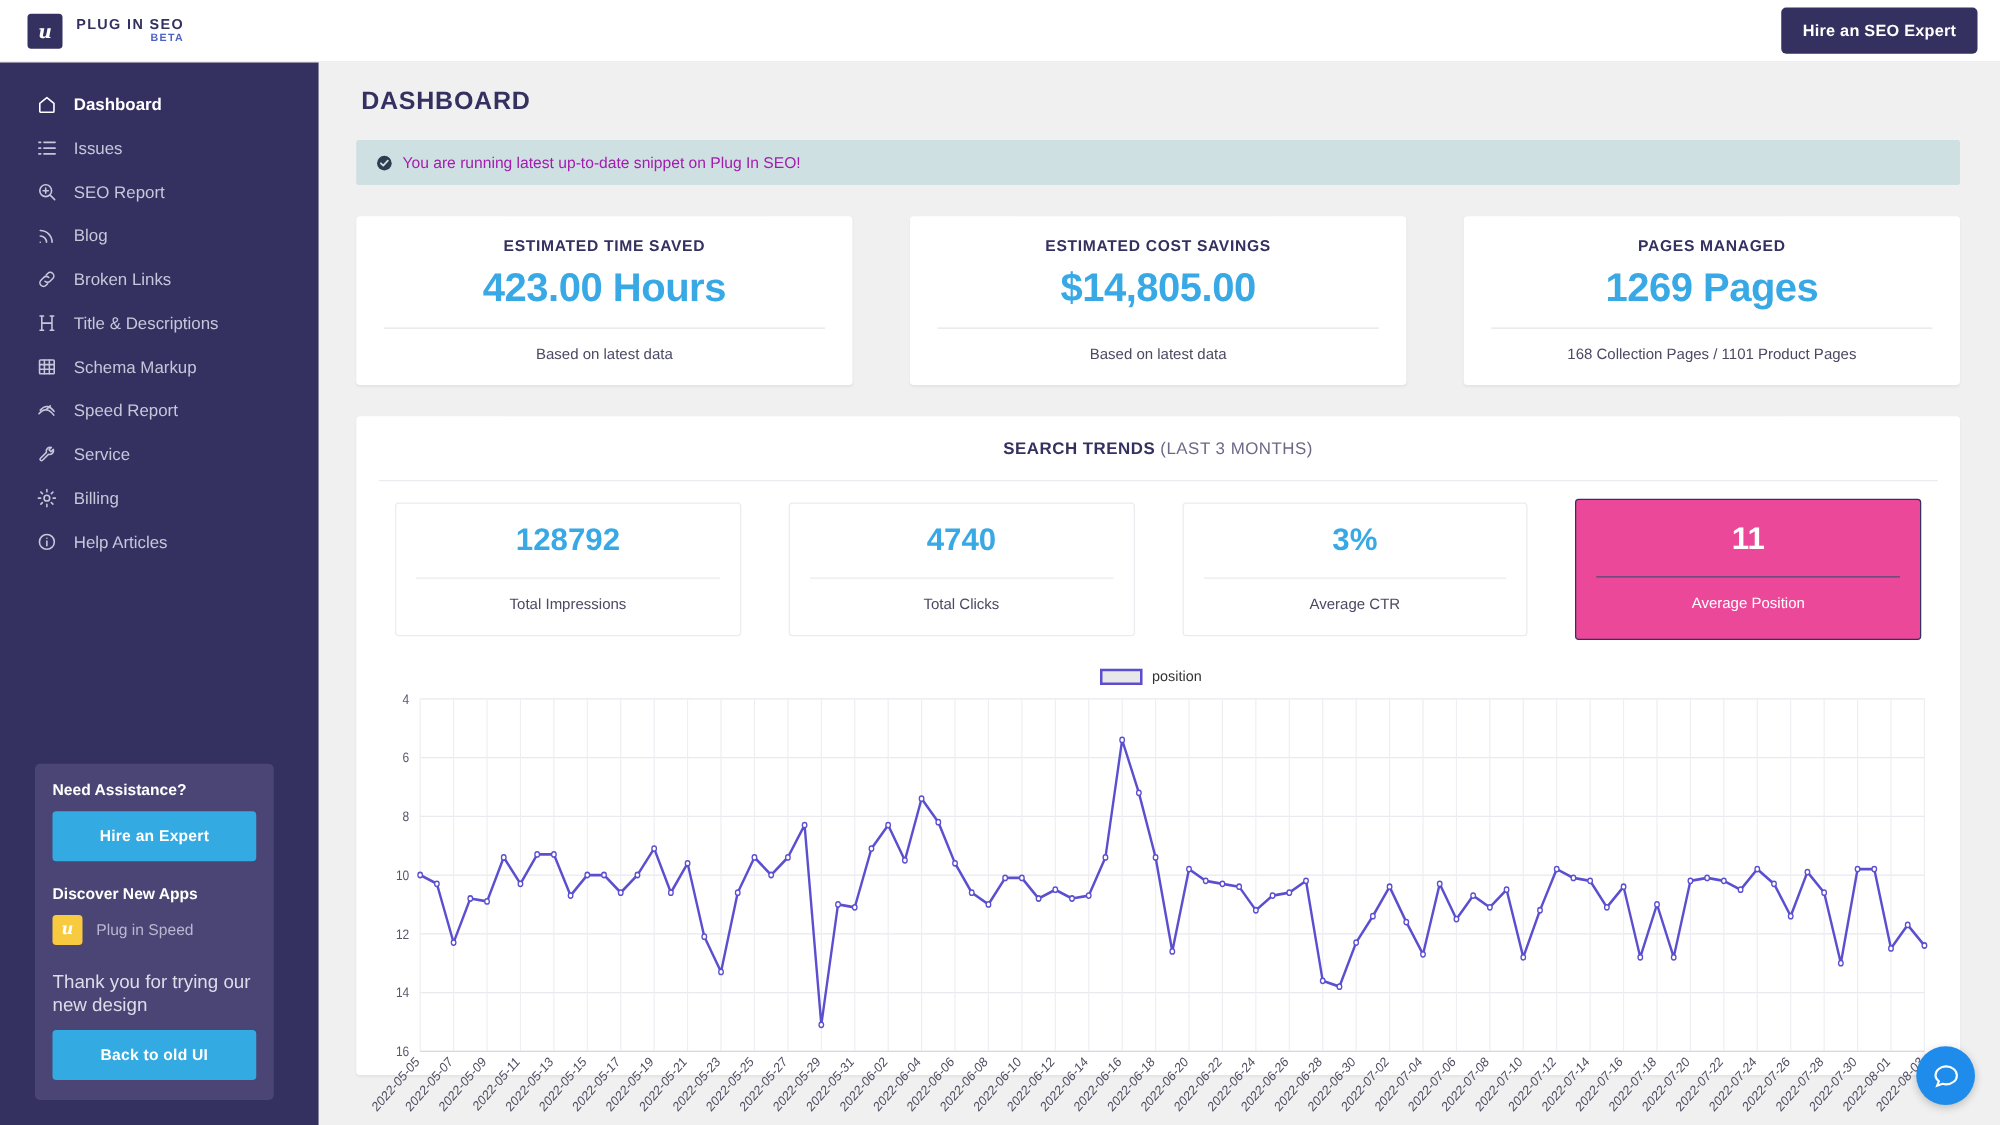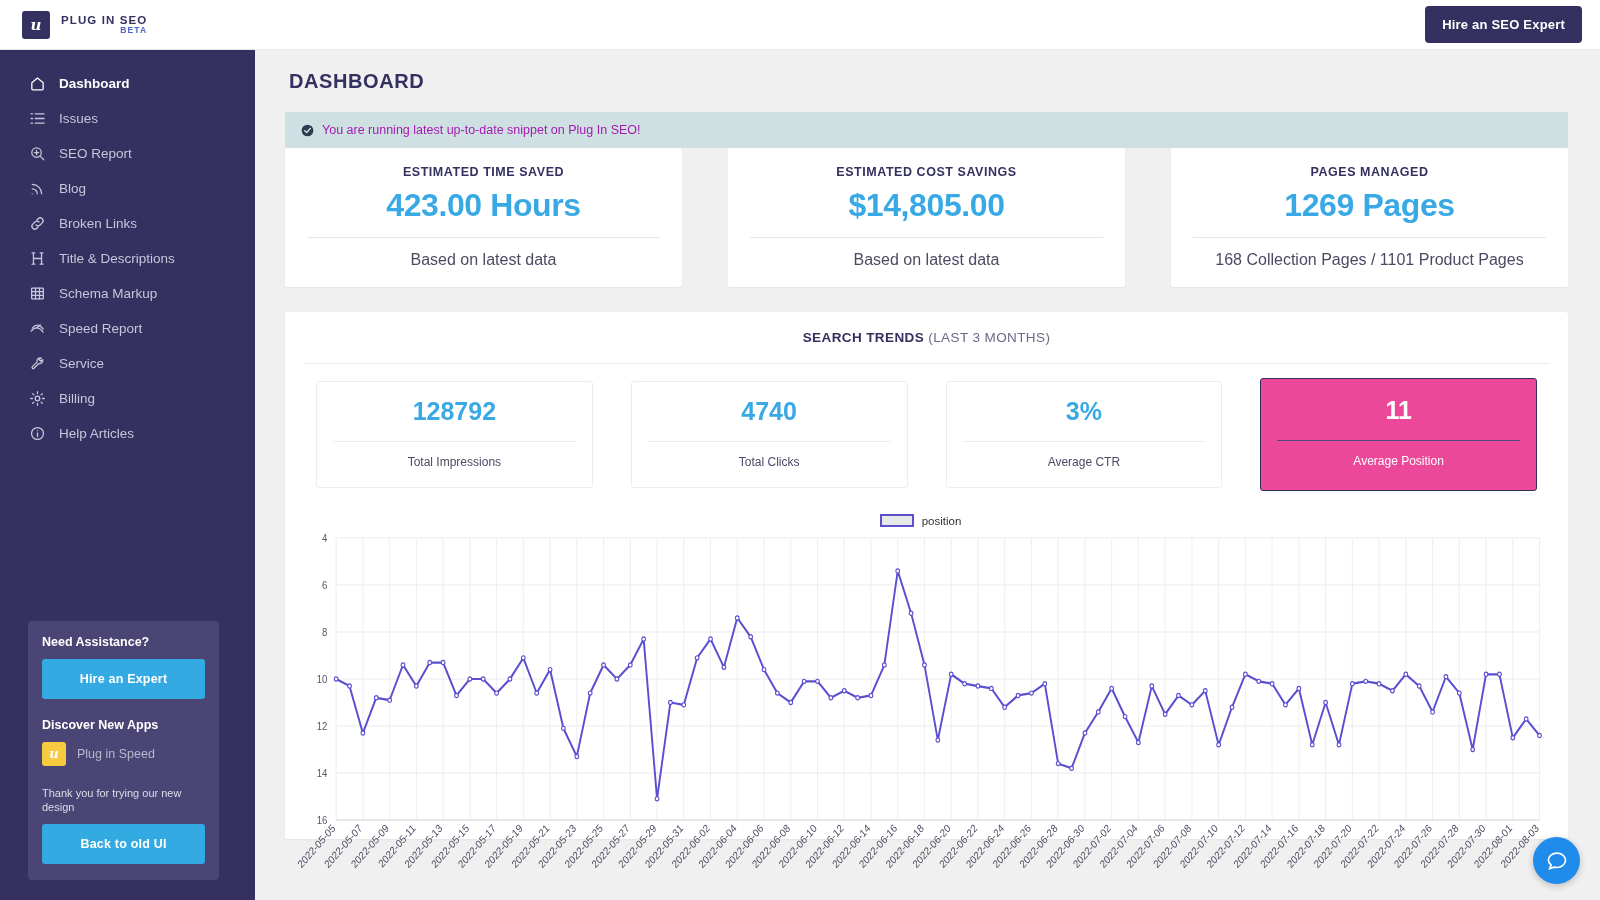--- a/index.html
+++ b/index.html
@@ -72,53 +72,53 @@
   }
   .assist-gap { height: 19px; }
   .app-row { display: flex; align-items: center; gap: 11px; margin-top: 4px; }
   .app-ico {
     width: 24px; height: 24px; background: #f7ca3f; border-radius: 3px;
     display: flex; align-items: center; justify-content: center;
     color: #ffffff; font-family: "DejaVu Serif", serif; font-style: italic;
     font-size: 13px; font-weight: 700;
   }
   .app-name { color: #b9b7cf; font-size: 12.5px; }
-  .assist-note { color: #ddddea; font-size: 11px; line-height: 1.28; margin: 20px 0 10px 0; }
+  .assist-note { color: #ddddea; font-size: 15px; line-height: 1.28; margin: 20px 0 10px 0; }
 
   
   .main {
     flex: 1 1 auto; background: #f0f0f0; overflow: hidden; position: relative;
     padding: 0 32px 0 30px;
   }
   .page-title {
     color: #343060; font-size: 20px; font-weight: 700; letter-spacing: .6px;
     padding: 20px 0 0 4px;
   }
   .alert {
     margin-top: 19px; background: #cfe0e2; border-radius: 2px;
     padding: 11px 16px; display: flex; align-items: flex-end; gap: 8px;
     color: #a21caf; font-size: 12.5px;
   }
   .check-ico { width: 13px; height: 13px; flex: 0 0 13px; }
 
-  .stat-row { display: flex; gap: 46px; }
+  .stat-row { display: flex; gap: 46px; margin-top: 25px; }
   .stat-card {
     flex: 1 1 0; background: #ffffff; border-radius: 3px;
     padding: 17px 22px 18px 22px; text-align: center;
     box-shadow: 0 1px 2px rgba(0,0,0,.05);
   }
   .stat-label {
     color: #343060; font-size: 12.5px; font-weight: 700; letter-spacing: .55px;
   }
   .stat-value {
     color: #39a9e5; font-size: 32px; font-weight: 700; margin: 8px 0 13px 0;
     letter-spacing: -.4px;
   }
   .stat-div { border-top: 1px solid #e6e6ea; }
-  .stat-sub { color: #4c4a63; font-size: 16px; margin-top: 13px; }
+  .stat-sub { color: #4c4a63; font-size: 12px; margin-top: 13px; }
 
   
   .trends {
     margin-top: 25px; background: #ffffff; border-radius: 3px;
     padding: 18px 18px 8px 18px; height: 527px;
     box-shadow: 0 1px 2px rgba(0,0,0,.05);
   }
   .trends-head { text-align: center; font-size: 13.5px; color: #343060; letter-spacing: .4px; }
   .trends-head b { font-weight: 700; }
   .trends-head span { color: #6b6986; font-weight: 400; }

